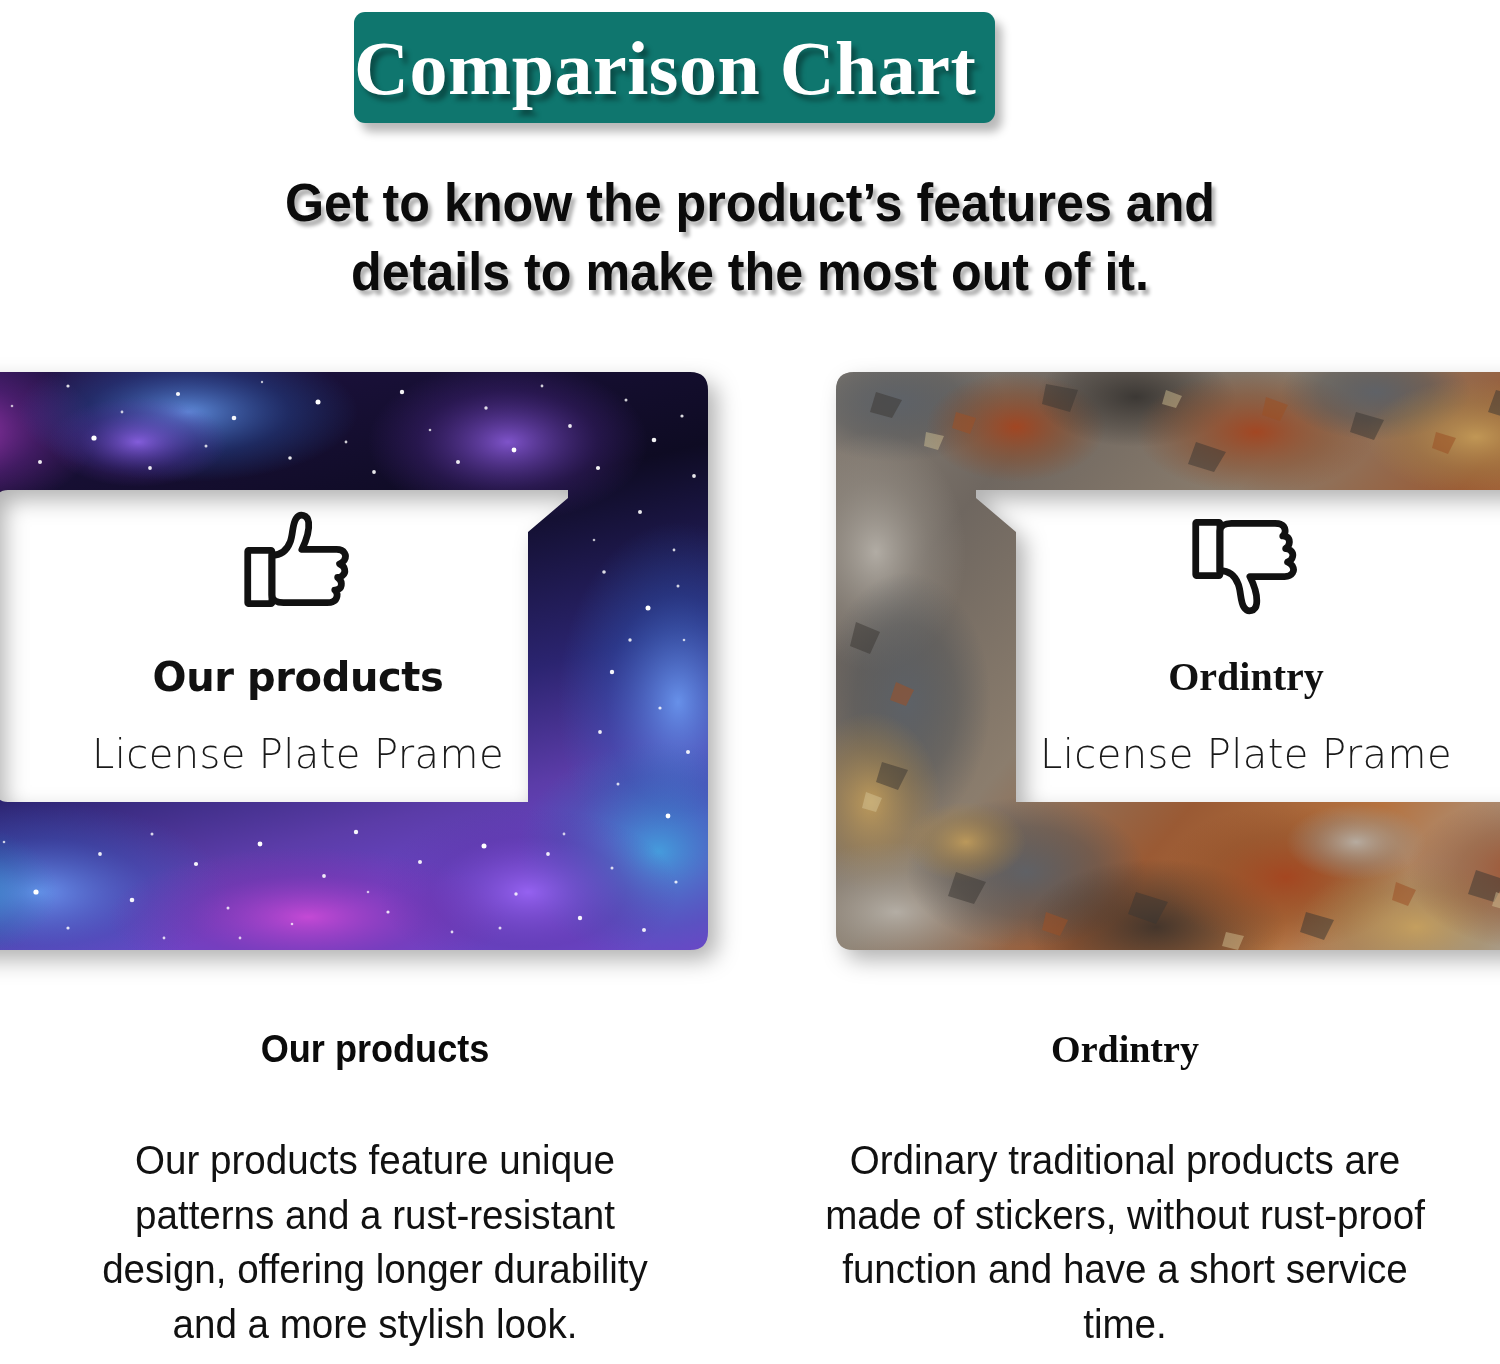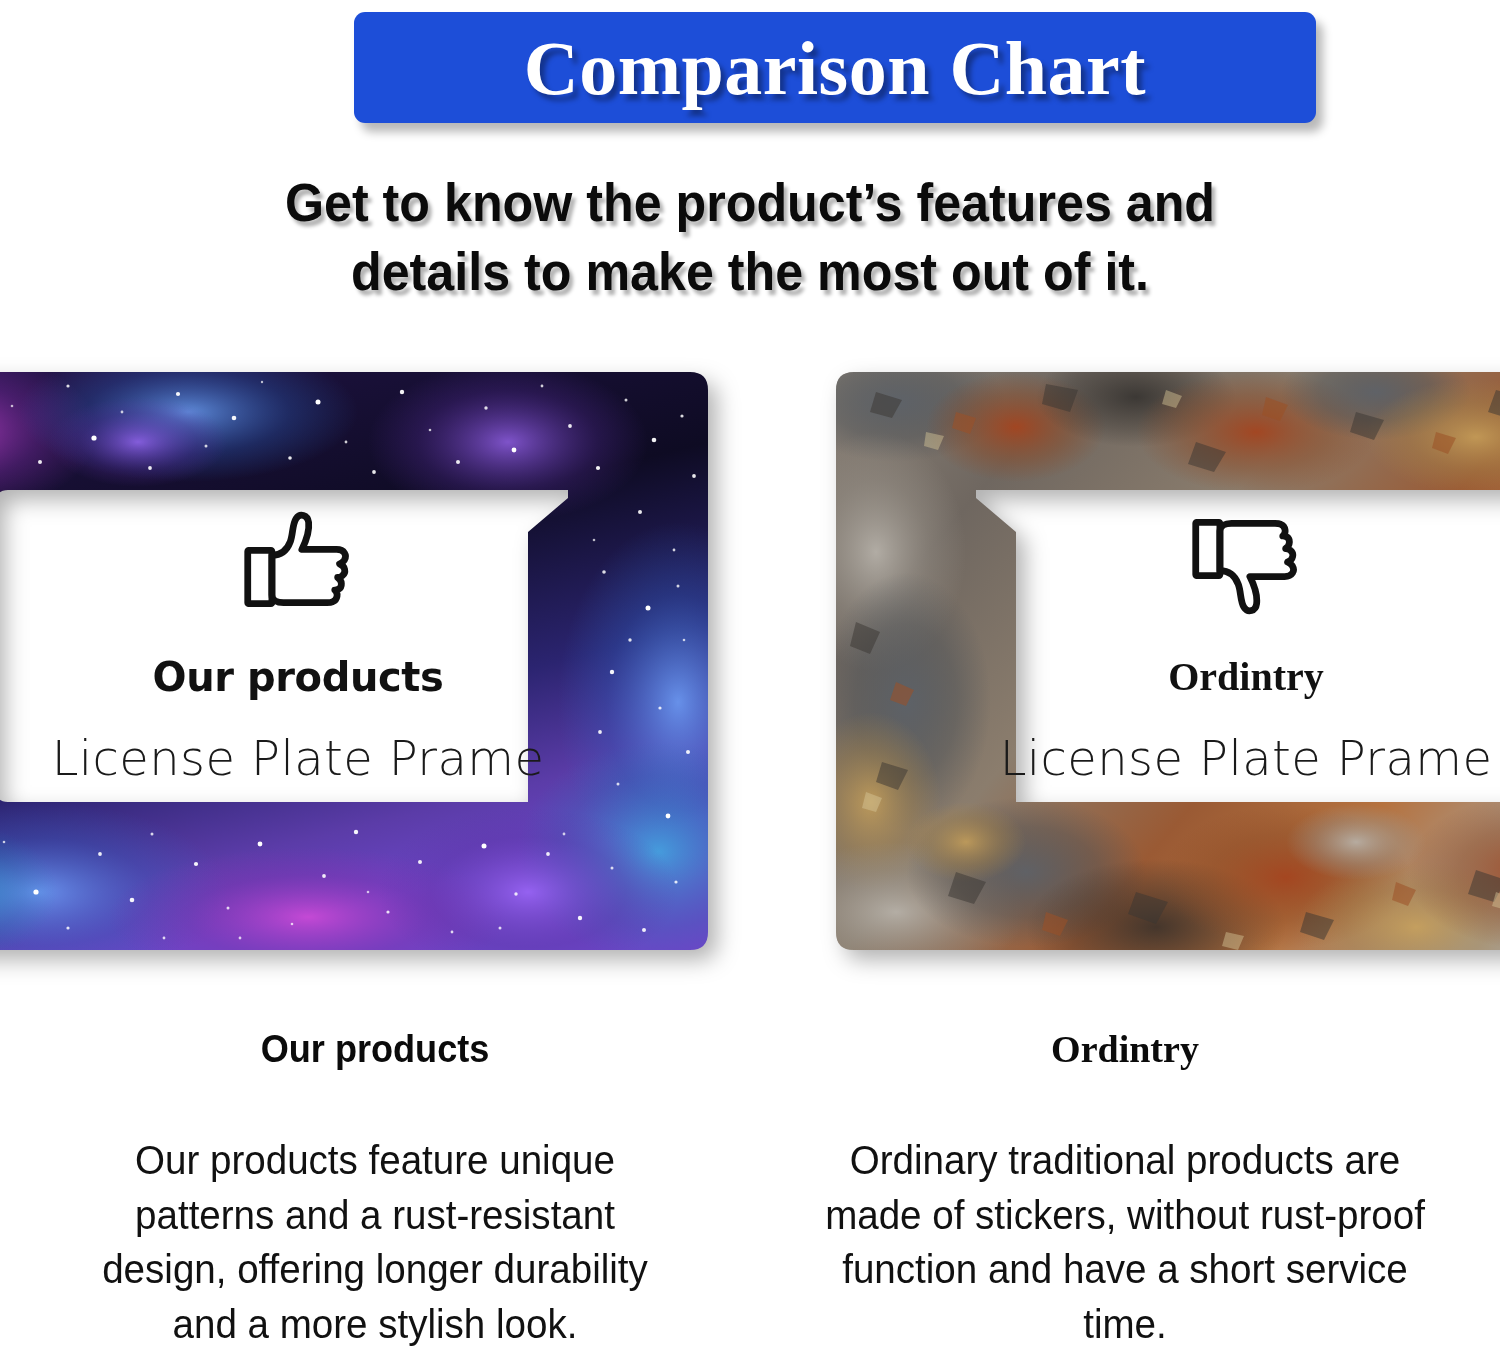--- a/index.html
+++ b/index.html
@@ -14,28 +14,27 @@
     background: #ffffff;
     overflow: hidden;
     font-family: "Liberation Sans", sans-serif;
   }
 
   
   .title-banner {
     position: absolute;
     left: 354px;
     top: 12px;
-    width: 962px;
+    width: 641px;
     height: 111px;
-    background: #1d4ed8;
+    background: #0f766e;
     border-radius: 11px;
     box-shadow: 7px 9px 10px rgba(0,0,0,0.28);
     display: flex;
     align-items: center;
-    justify-content: center;
   }
   .title-text {
     font-family: "Liberation Serif", "DejaVu Serif", serif;
     font-weight: bold;
     font-size: 76px;
     color: #ffffff;
     letter-spacing: 0.5px;
     text-shadow: 5px 6px 5px rgba(0,0,0,0.35);
     white-space: nowrap;
     line-height: 1;
@@ -101,21 +100,21 @@
     letter-spacing: -0.4px;
   }
   .brand-other {
     font-family: "Liberation Serif", "DejaVu Serif", serif;
     font-weight: bold;
   }
   .brand-sub {
     margin-top: 37px;
     font-family: "DejaVu Sans", "Liberation Sans", sans-serif;
     font-weight: 300;
-    font-size: 48px;
+    font-size: 40px;
     line-height: 1;
     color: #1a1a1a;
     letter-spacing: 0.4px;
   }
 
   
   .bottom-cols {
     position: absolute;
     left: 0;
     top: 1030px;

